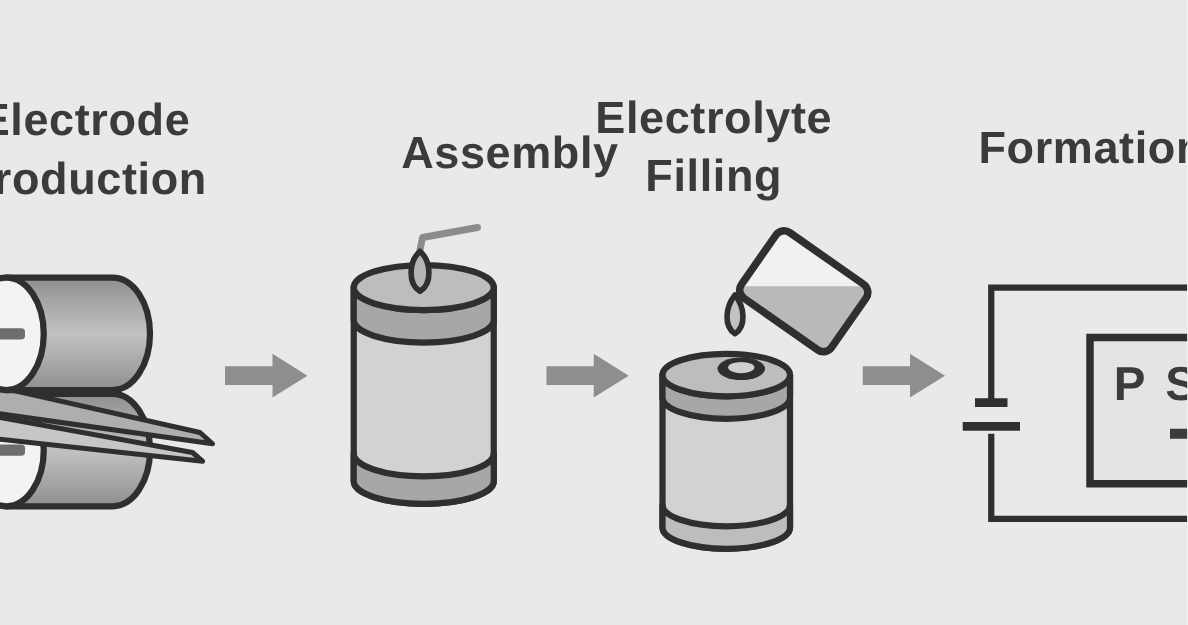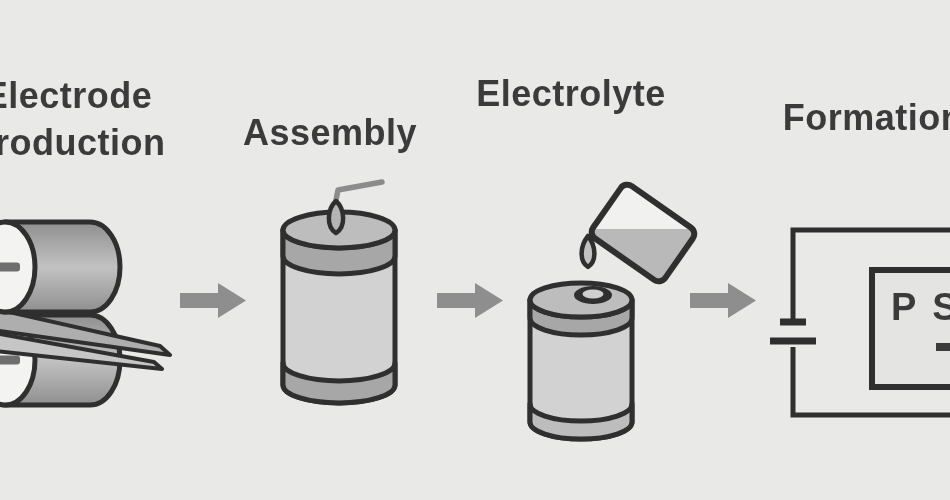--- a/index.html
+++ b/index.html
@@ -27,26 +27,27 @@
 </head>
 <body>
 
 <div class="canvas">
 
   <div class="step-label" style="left:-97px;top:72px;">
     <div>Electrode</div>
     <div>Production</div>
   </div>
 
-  <div class="step-label" style="left:165px;top:109px;">
+  <div class="step-label" style="left:165px;top:98px;text-align:right;">
     <div>Assembly</div>
   </div>
 
   <div class="step-label" style="left:406px;top:70px;">
     <div>Electrolyte</div>
+    <div>Filling</div>
   </div>
 
   <div class="step-label" style="left:708px;top:94px;">
     <div>Formation</div>
   </div>
 
   <svg class="icon" style="left:-50px;top:215px;" width="230" height="205" viewBox="0 0 230 205">
     <defs>
       <linearGradient id="rollg" x1="0" y1="0" x2="0" y2="1">
         <stop offset="0" stop-color="#8f8f8f"></stop>

